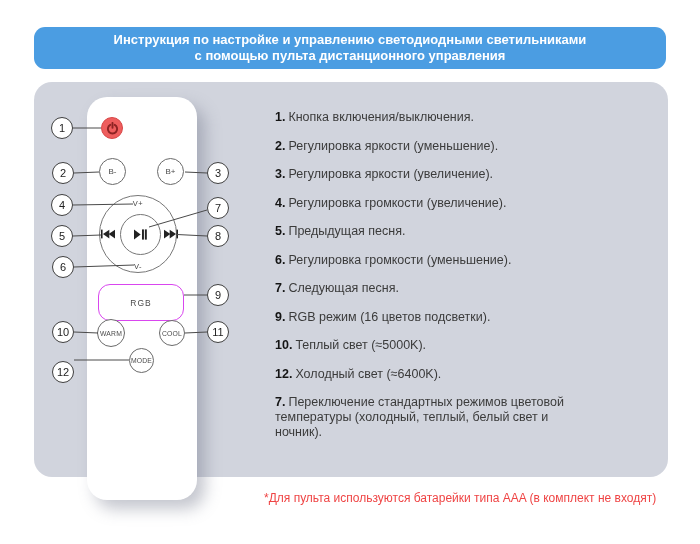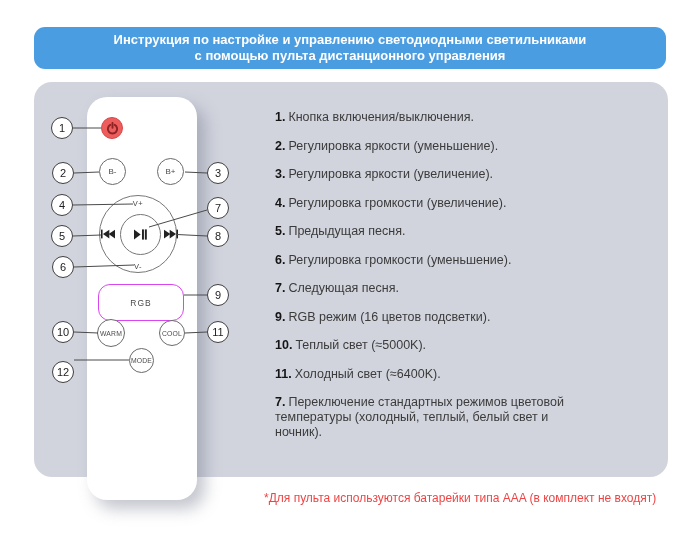--- a/index.html
+++ b/index.html
@@ -183,19 +183,19 @@
   <ul class="instructions">
     <li><b>1.</b><span>Кнопка включения/выключения.</span></li>
     <li><b>2.</b><span>Регулировка яркости (уменьшение).</span></li>
     <li><b>3.</b><span>Регулировка яркости (увеличение).</span></li>
     <li><b>4.</b><span>Регулировка громкости (увеличение).</span></li>
     <li><b>5.</b><span>Предыдущая песня.</span></li>
     <li><b>6.</b><span>Регулировка громкости (уменьшение).</span></li>
     <li><b>7.</b><span>Следующая песня.</span></li>
     <li><b>9.</b><span>RGB режим (16 цветов подсветки).</span></li>
     <li><b>10.</b><span>Теплый свет (≈5000K).</span></li>
-    <li><b>11.</b><span>Холодный свет (≈6400K).</span></li>
+    <li><b>12.</b><span>Холодный свет (≈6400K).</span></li>
     <li><b>7.</b><span>Переключение стандартных режимов цветовой температуры (холодный, теплый, белый свет и ночник).</span></li>
   </ul>
 
   <div class="footnote">*Для пульта используются батарейки типа AAA (в комплект не входят)</div>
 
 </div>
 
 </body></html>

